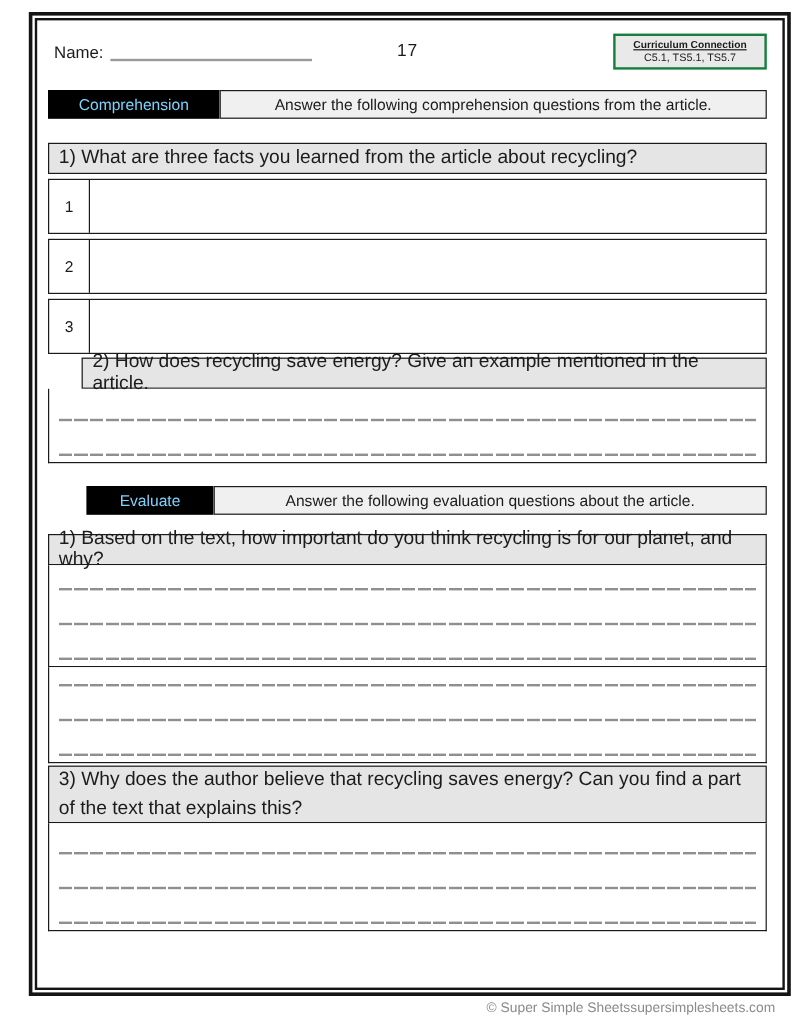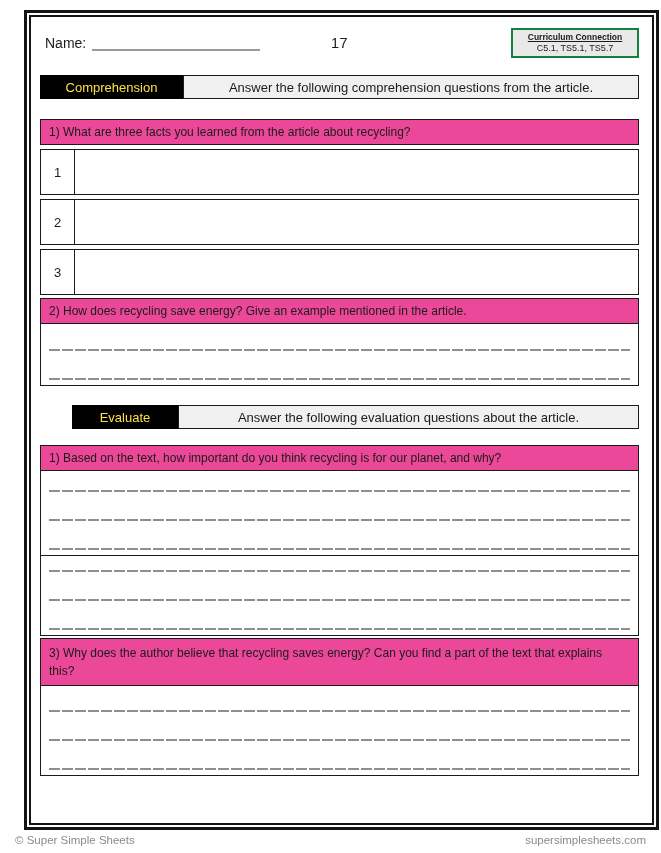--- a/index.html
+++ b/index.html
@@ -19,55 +19,55 @@
   .page-num { font-size: 14.5px; letter-spacing: 0.5px; }
   .curriculum { justify-self: end; width: 128px; border: 2px solid #15803d; background: #e9e9e9;
     text-align: center; padding: 2px 4px 3px; }
   .curriculum-title { font-size: 8.5px; font-weight: bold; text-decoration: underline; }
   .curriculum-codes { font-size: 9px; font-weight: normal; margin-top: 1px; }
 
   
   .section-bar { display: flex; height: 24px; }
   .bar-comprehension { margin-top: 14px; }
   .bar-evaluate { margin-top: 19px; }
-  .section-label { background: #000; color: #fde047; display: flex; align-items: center;
+  .section-label { background: #000; color: #7dd3fc; display: flex; align-items: center;
     justify-content: center; font-size: 13px; }
   .label-comprehension { width: 143px; }
   .label-evaluate { width: 106px; margin-left: 32px; }
   .section-instruction { flex: 1; border: 1.5px solid #1a1a1a; background: #f0f0f0;
     display: flex; align-items: center; justify-content: center; font-size: 13px; }
 
   
-  .q-header { border: 1.5px solid #1a1a1a; background: #ec4899; font-size: 12px;
+  .q-header { border: 1.5px solid #1a1a1a; background: #e5e5e5; font-size: 16px;
     display: flex; align-items: center; padding: 12px 8px; }
   .q-one-line { height: 24px; }
   .q-two-line { height: 48px; line-height: 1.5; }
   .mt-20 { margin-top: 20px; }
   .mt-16 { margin-top: 16px; }
-  .mt-3  { margin-top: 3px; }
+  .mt-3  { margin-top: 3px; margin-left: 28px; }
   .mt-2  { margin-top: 2px; }
 
   
   .fact-row { border: 1.5px solid #1a1a1a; height: 46px; margin-top: 4px; display: flex; background:#fff; }
   .fact-num { width: 34px; border-right: 1.5px solid #1a1a1a; display: flex;
     align-items: center; justify-content: center; font-size: 13px; }
   .fact-cell { flex: 1; }
 
   
   .answer-body { border: 1.5px solid #1a1a1a; border-top: none; background: #fff;
     display: flex; flex-direction: column; justify-content: flex-end; padding: 0 8px; }
   .h-62 { height: 62px; } .h-85 { height: 85px; } .h-80 { height: 80px; } .h-90 { height: 90px; }
   .wline { height: 2px;
     background: repeating-linear-gradient(90deg, #8f8f8f 0 11px, #ffffff 11px 13px);
     margin-bottom: 27px; }
   .wline:last-child { margin-bottom: 5px; }
 
   
   .footer { position: absolute; left: 15px; right: 15px; top: 834px;
-    display: flex; justify-content: space-between; align-items: flex-start;
+    display: flex; justify-content: flex-end; align-items: flex-start;
     font-size: 11.5px; color: #8a8a8a; }
 </style>
 </head>
 <body>
 
 <div class="sheet">
   <div class="sheet-inner">
 
     <div class="header-row">
       <div class="name-area">

